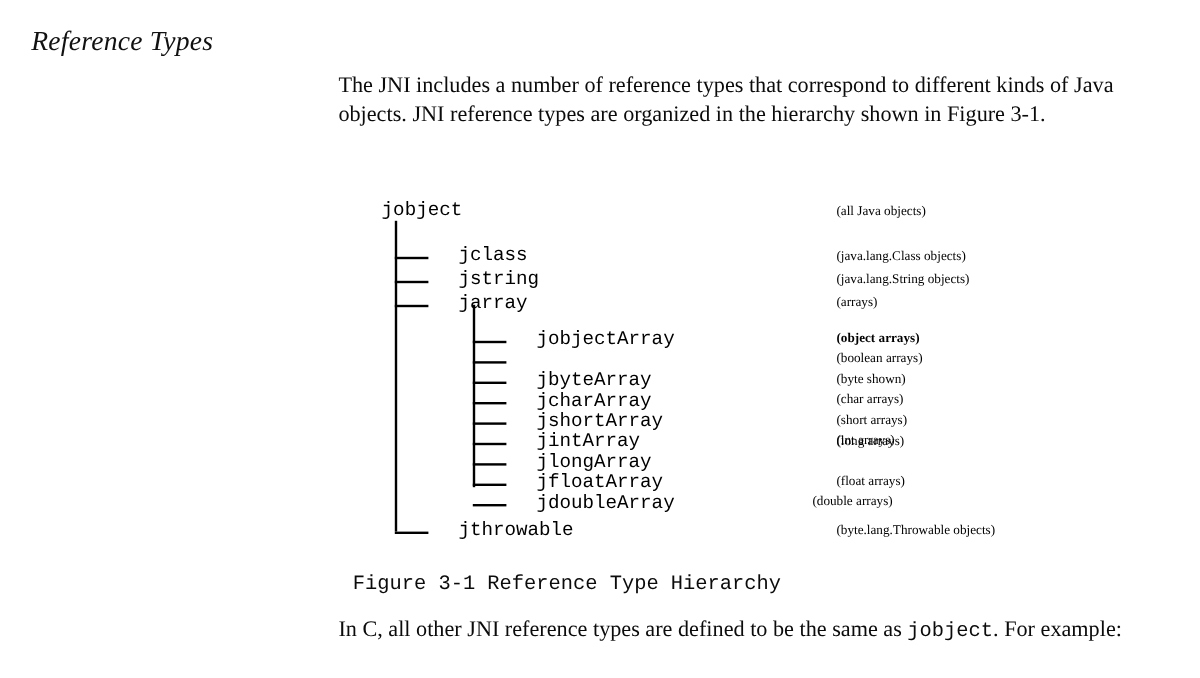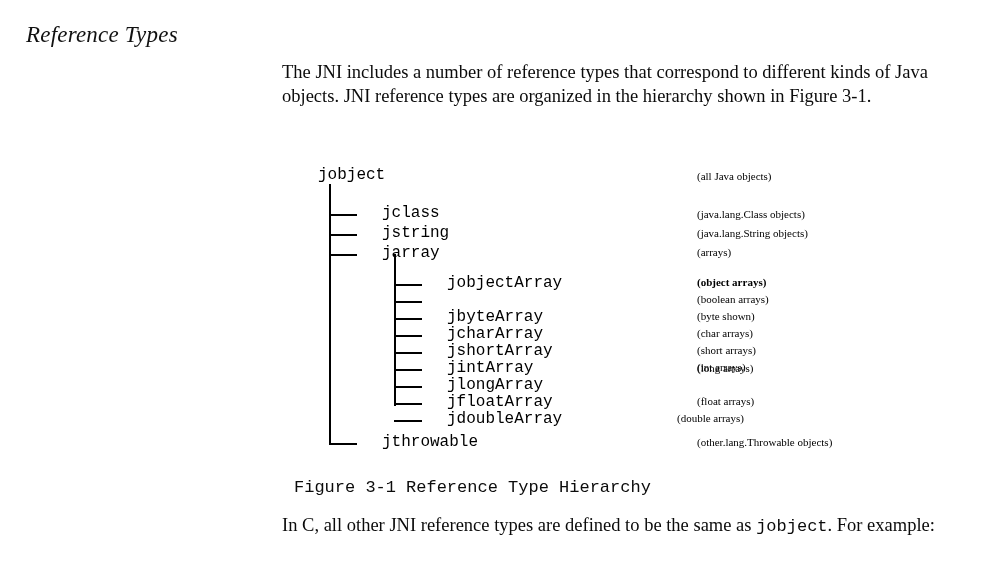--- a/index.html
+++ b/index.html
@@ -168,21 +168,21 @@
   <div class="hline" style="left:112px; top:245px; width:28px;"></div>
   <div class="fig-mono" style="left:165px; top:223px;margin-top:12px;">jfloatArray</div>
   <div class="fig-desc" style="left:415px; top:234px;">(float arrays)</div>
 
   <div class="hline" style="left:112px; top:262px; width:28px;"></div>
   <div class="fig-mono" style="left:165px; top:252px;">jdoubleArray</div>
   <div class="fig-desc" style="left:395px; top:251px;">(double arrays)</div>
 
   <div class="hline" style="left:47px; top:285px; width:28px;"></div>
   <div class="fig-mono" style="left:100px; top:275px;">jthrowable</div>
-  <div class="fig-desc" style="left:415px; top:275px;">(other.lang.Throwable objects)</div>
+  <div class="fig-desc" style="left:415px; top:275px;">(byte.lang.Throwable objects)</div>
 </div>
 
 <div class="figure-caption">
   <span class="cap-num">Figure 3-1</span><span>Reference Type Hierarchy</span>
 </div>
 
 <div class="closing">
   <p class="para"><span>In C, all other JNI reference types are defined to be the same as </span><span class="mono-inline">jobject</span><span>. For example:</span></p>
 </div>
 

